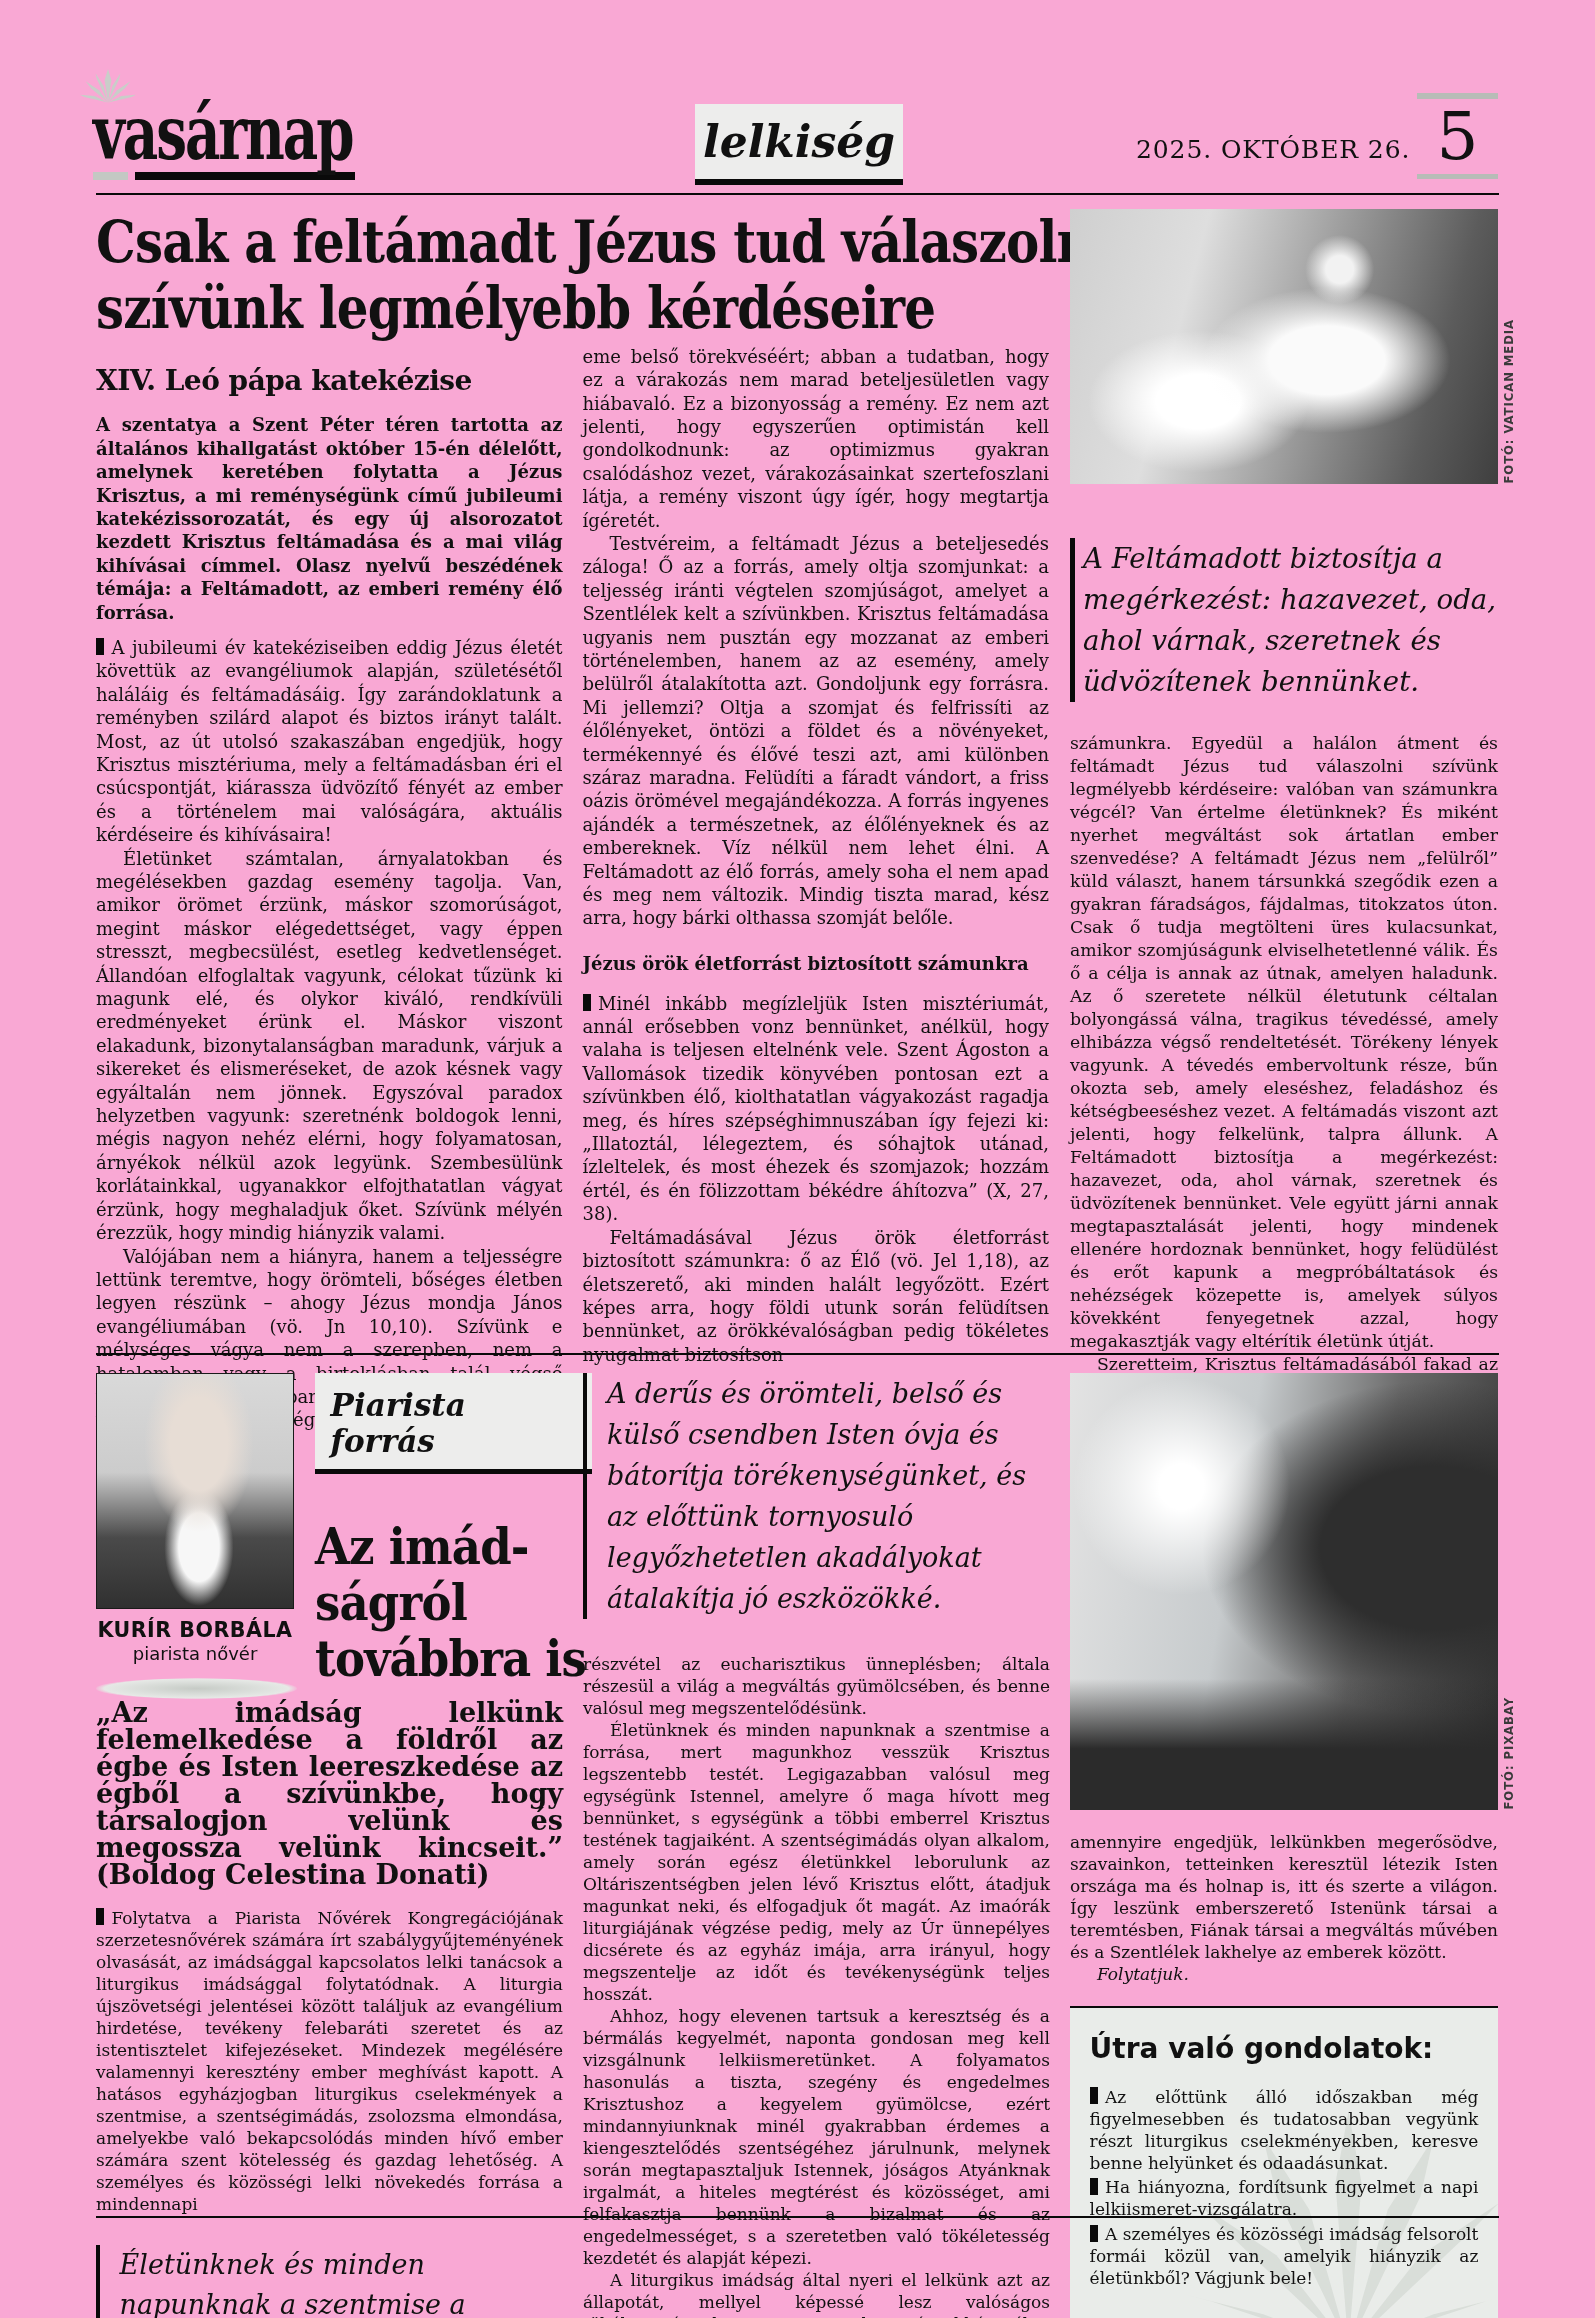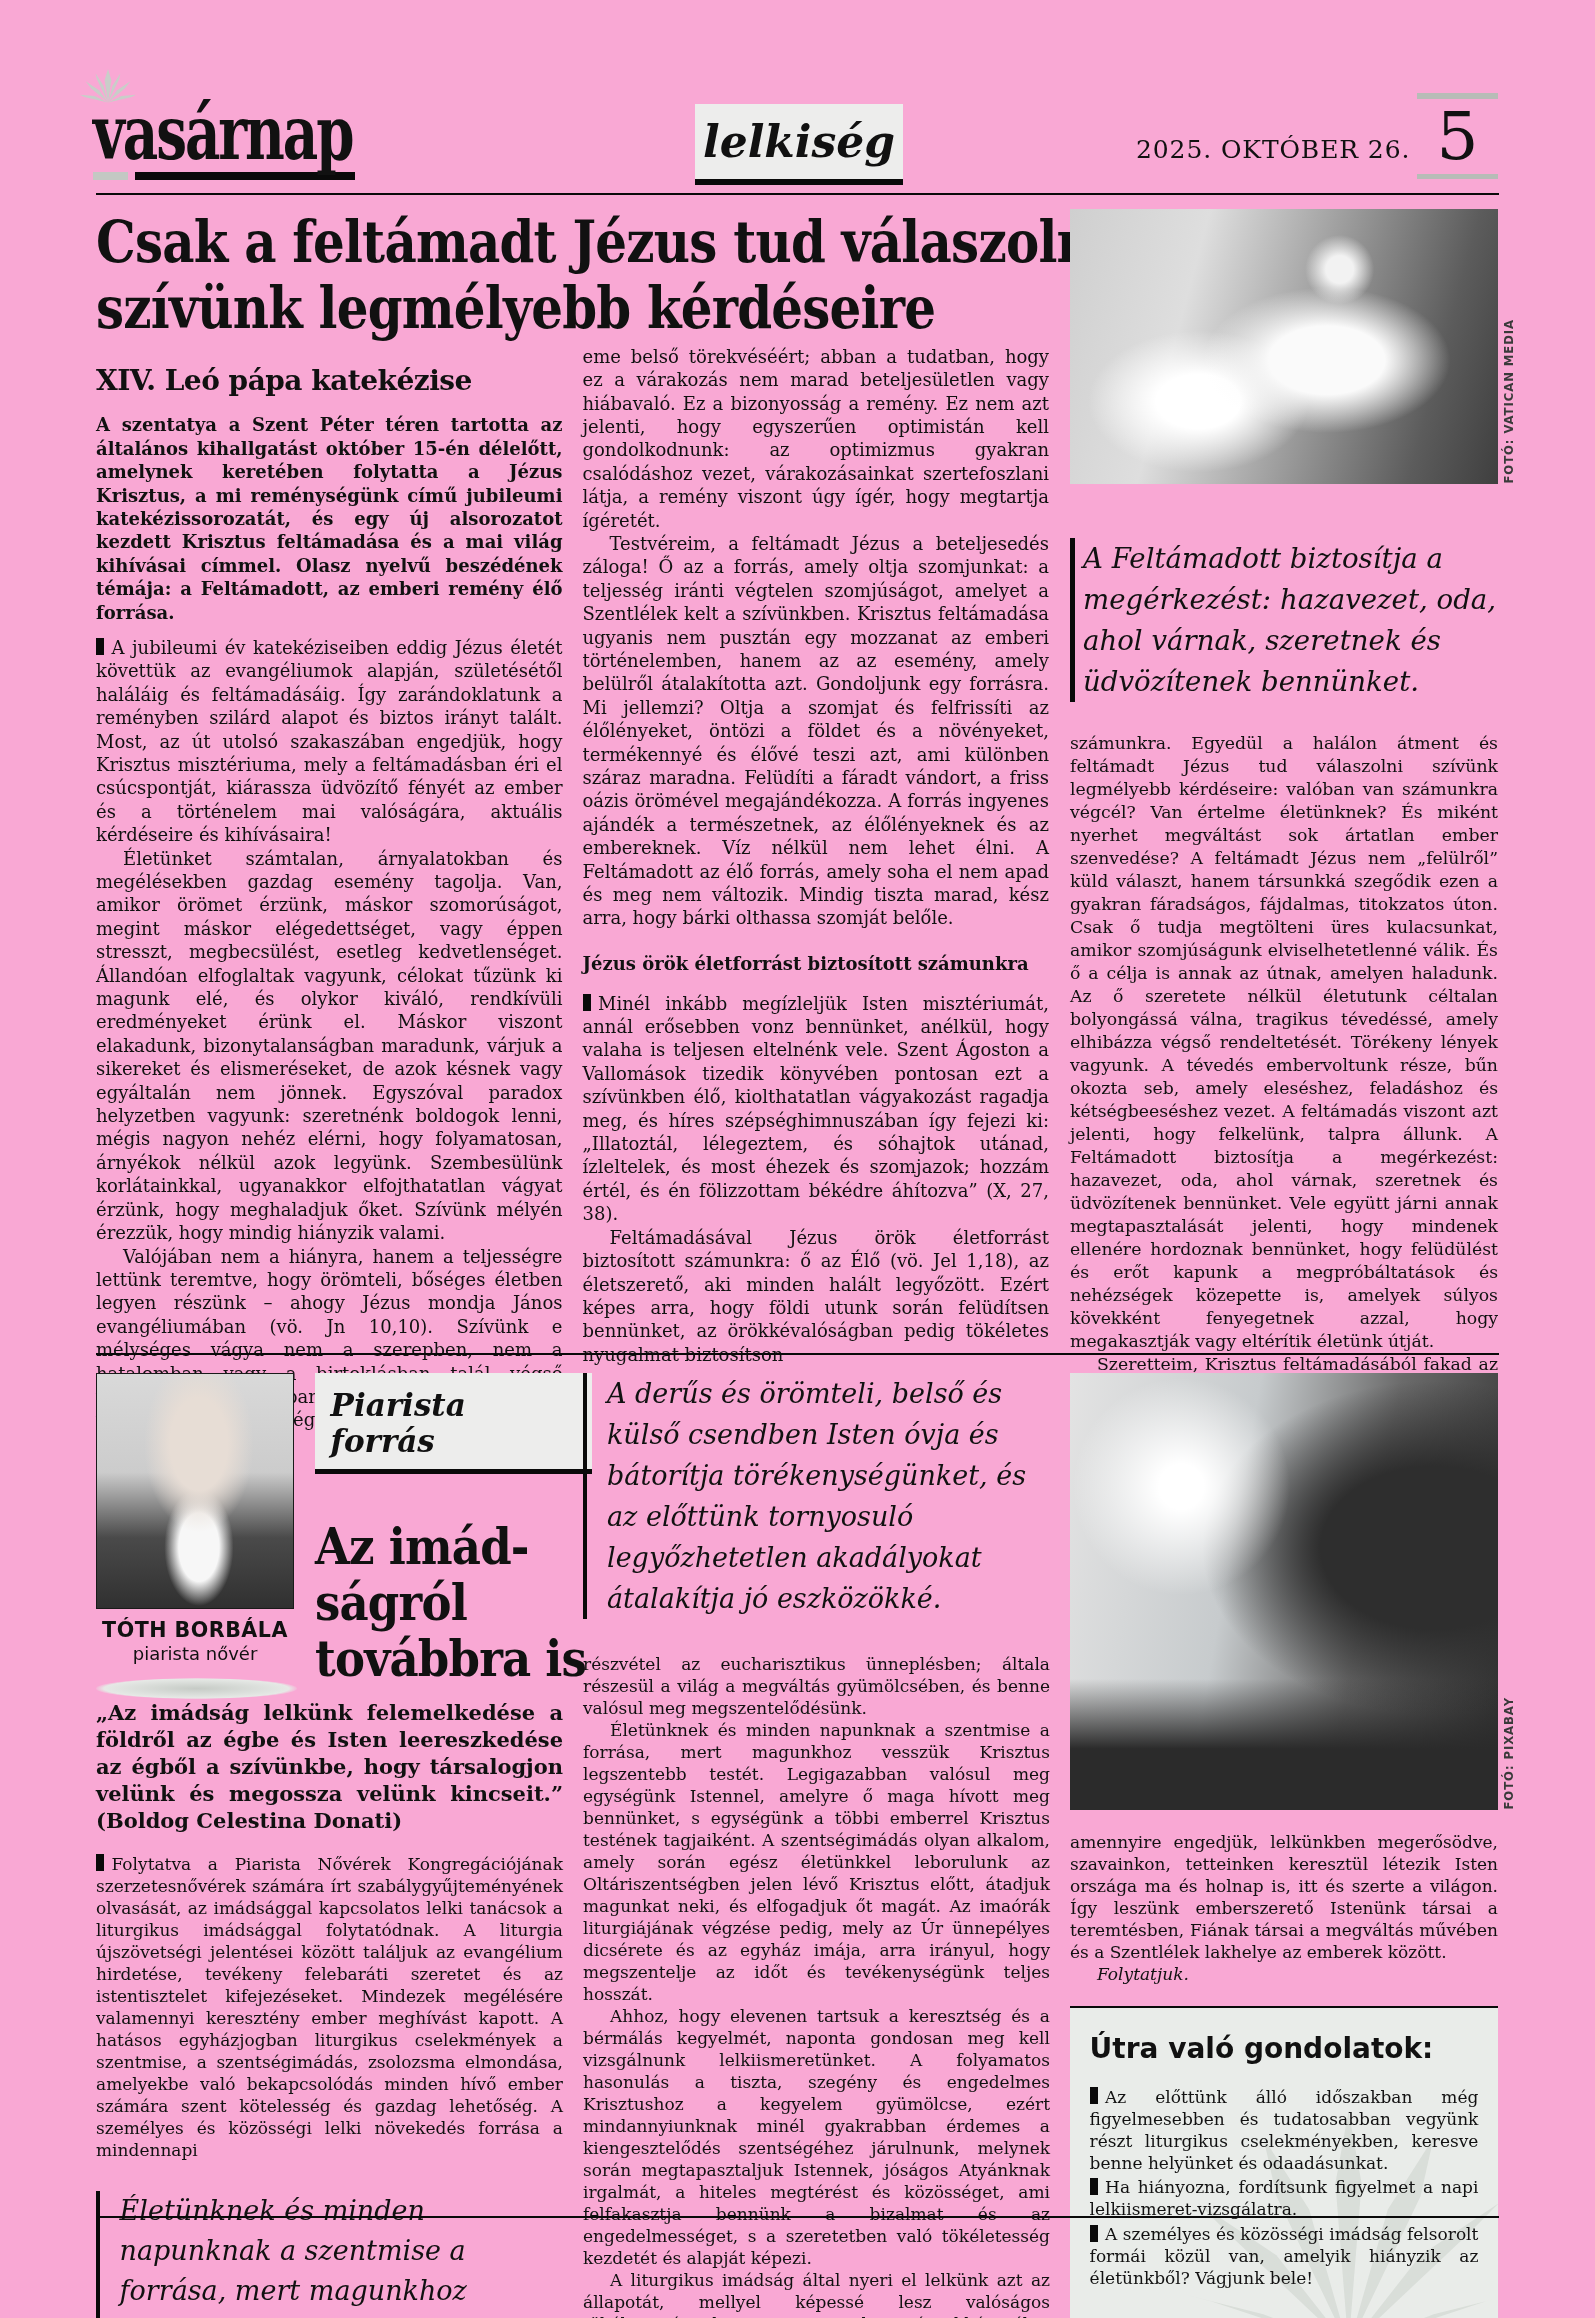--- a/index.html
+++ b/index.html
@@ -85,21 +85,21 @@
   .nun-name { font-weight:bold; font-size:20.6px; letter-spacing:0.5px; }
   .nun-role { font-size:18px; margin-top:1px; }
   .nun-shadow { margin:14px auto 0; width:201px; height:20.6px; border-radius:50%;
                 background:radial-gradient(ellipse at center, #c6cbc6 0%, #e6e9e6 65%, rgba(255,255,255,0) 72%); }
   .a2-head { flex:1; }
   .label-banner { background:#ededec; border-bottom:5.1px solid #0a0a0a; width:277px;
                   font-style:italic; font-weight:bold; font-size:31px; padding:14px 16px 10.3px; }
   .a2-headline { margin-top:45px; }
   .a2-headline div { font-weight:bold; font-size:50px; line-height:56px; white-space:nowrap;
                      transform:scaleX(.9); transform-origin:left; letter-spacing:-0.9px; }
-  .introquote p { font-weight:bold; font-size:21px; line-height:27px; text-align:justify; }
+  .introquote p { font-weight:bold; font-size:27px; line-height:27px; text-align:justify; }
   .a2-c1body { margin-top:18.7px; }
   .a2-c1body p, .a2-c2body p, .a2-c3body p { font-size:17px; line-height:22px; text-align:justify; }
   .pullquote2 { border-left:4.7px solid #0a0a0a; padding-left:19.6px; font-style:italic;
                 font-size:27px; line-height:40px; margin-top:30px; }
   .bigquote { border-left:4.2px solid #0a0a0a; padding-left:20px; font-style:italic;
               font-size:27px; line-height:41px; margin-bottom:34px; }
   .woman-photo { width:428px; height:437px;
       background:
         radial-gradient(circle at 26% 26%, #ffffff 0 5%, rgba(255,255,255,0) 24%),
         radial-gradient(ellipse at 85% 40%, #2e2e2e 0 22%, rgba(0,0,0,0) 45%),
@@ -192,21 +192,21 @@
   <div class="rule separator-rule"></div>
 
   <div class="article2">
     <div class="a2-cols">
 
       <div class="a2-col1">
         <div class="a2-topgroup">
           <div class="nun-block">
             <div class="nun-photo"></div>
             <div class="nun-caption">
-              <div class="nun-name">TÓTH BORBÁLA</div>
+              <div class="nun-name">KURÍR BORBÁLA</div>
               <div class="nun-role">piarista nővér</div>
             </div>
             <div class="nun-shadow"></div>
           </div>
           <div class="a2-head">
             <div class="label-banner">Piarista forrás</div>
             <div class="a2-headline">
                 <div>Az imád-</div>
                 <div>ságról</div>
                 <div>továbbra is</div>

